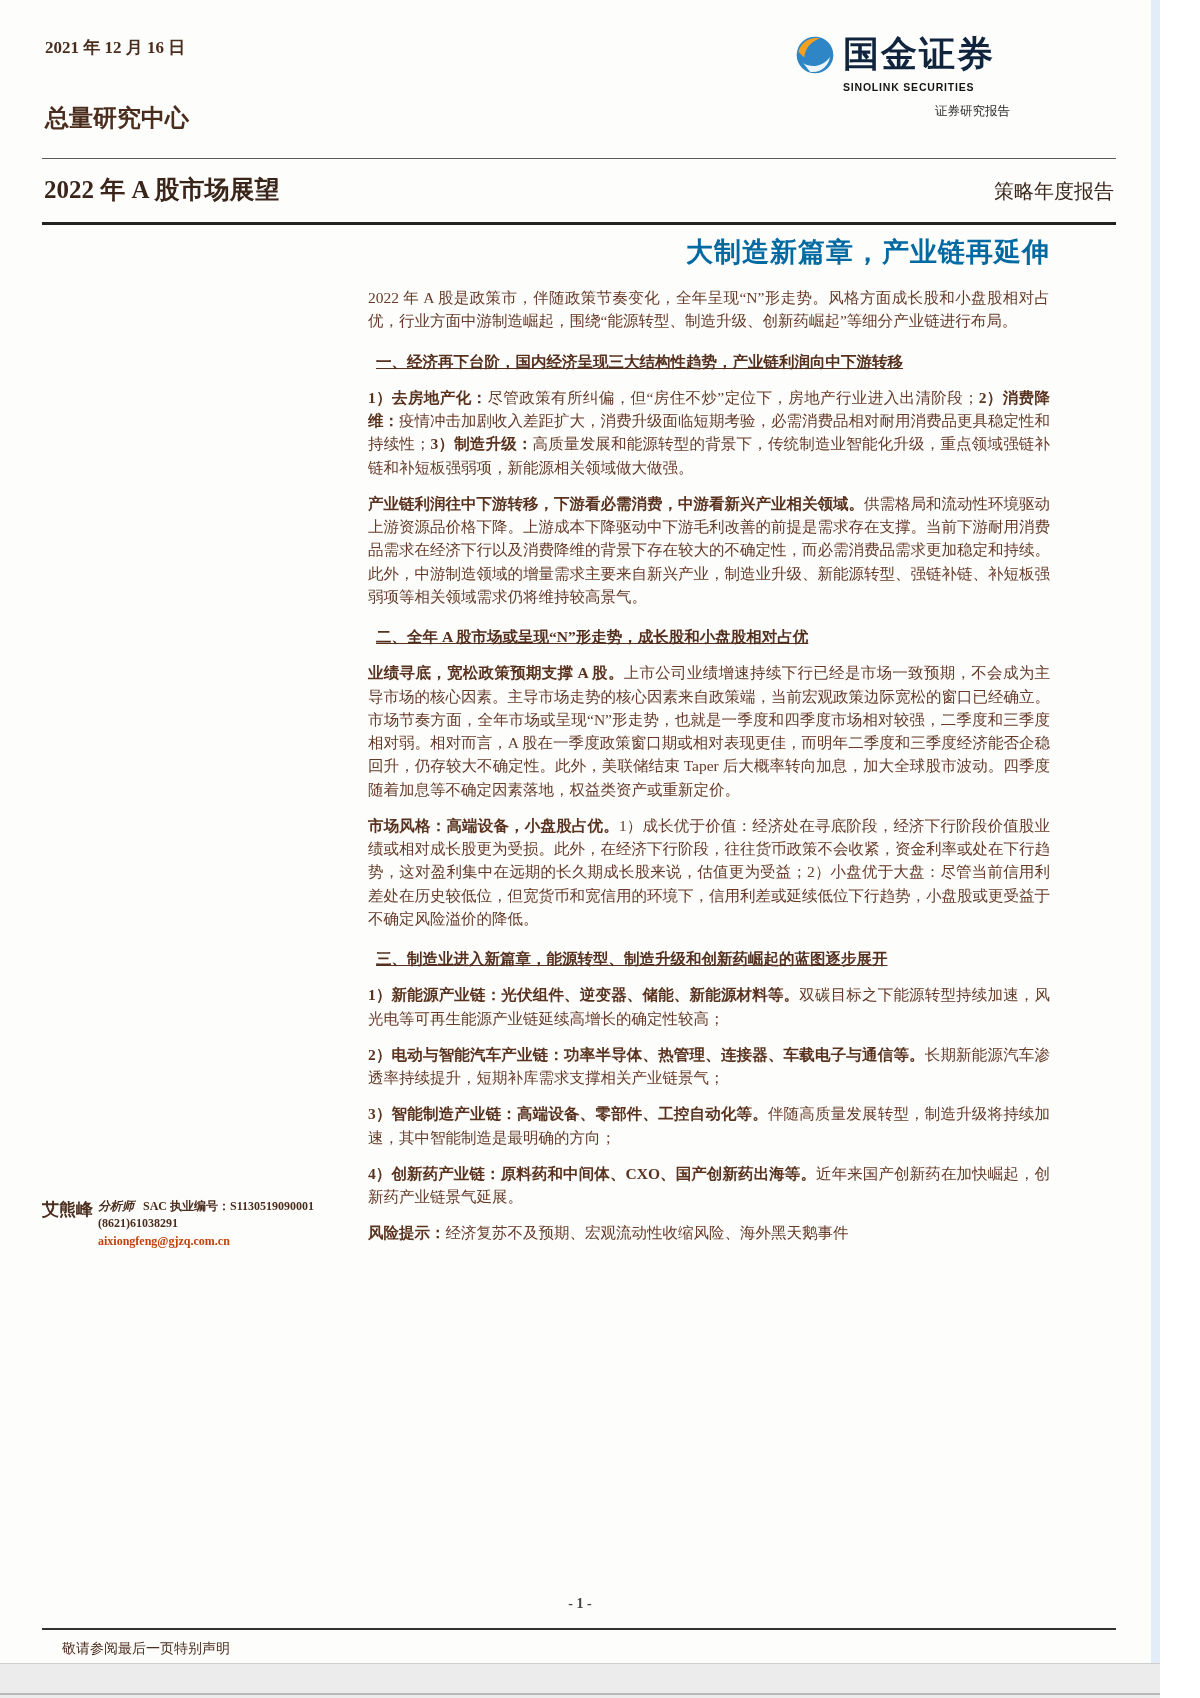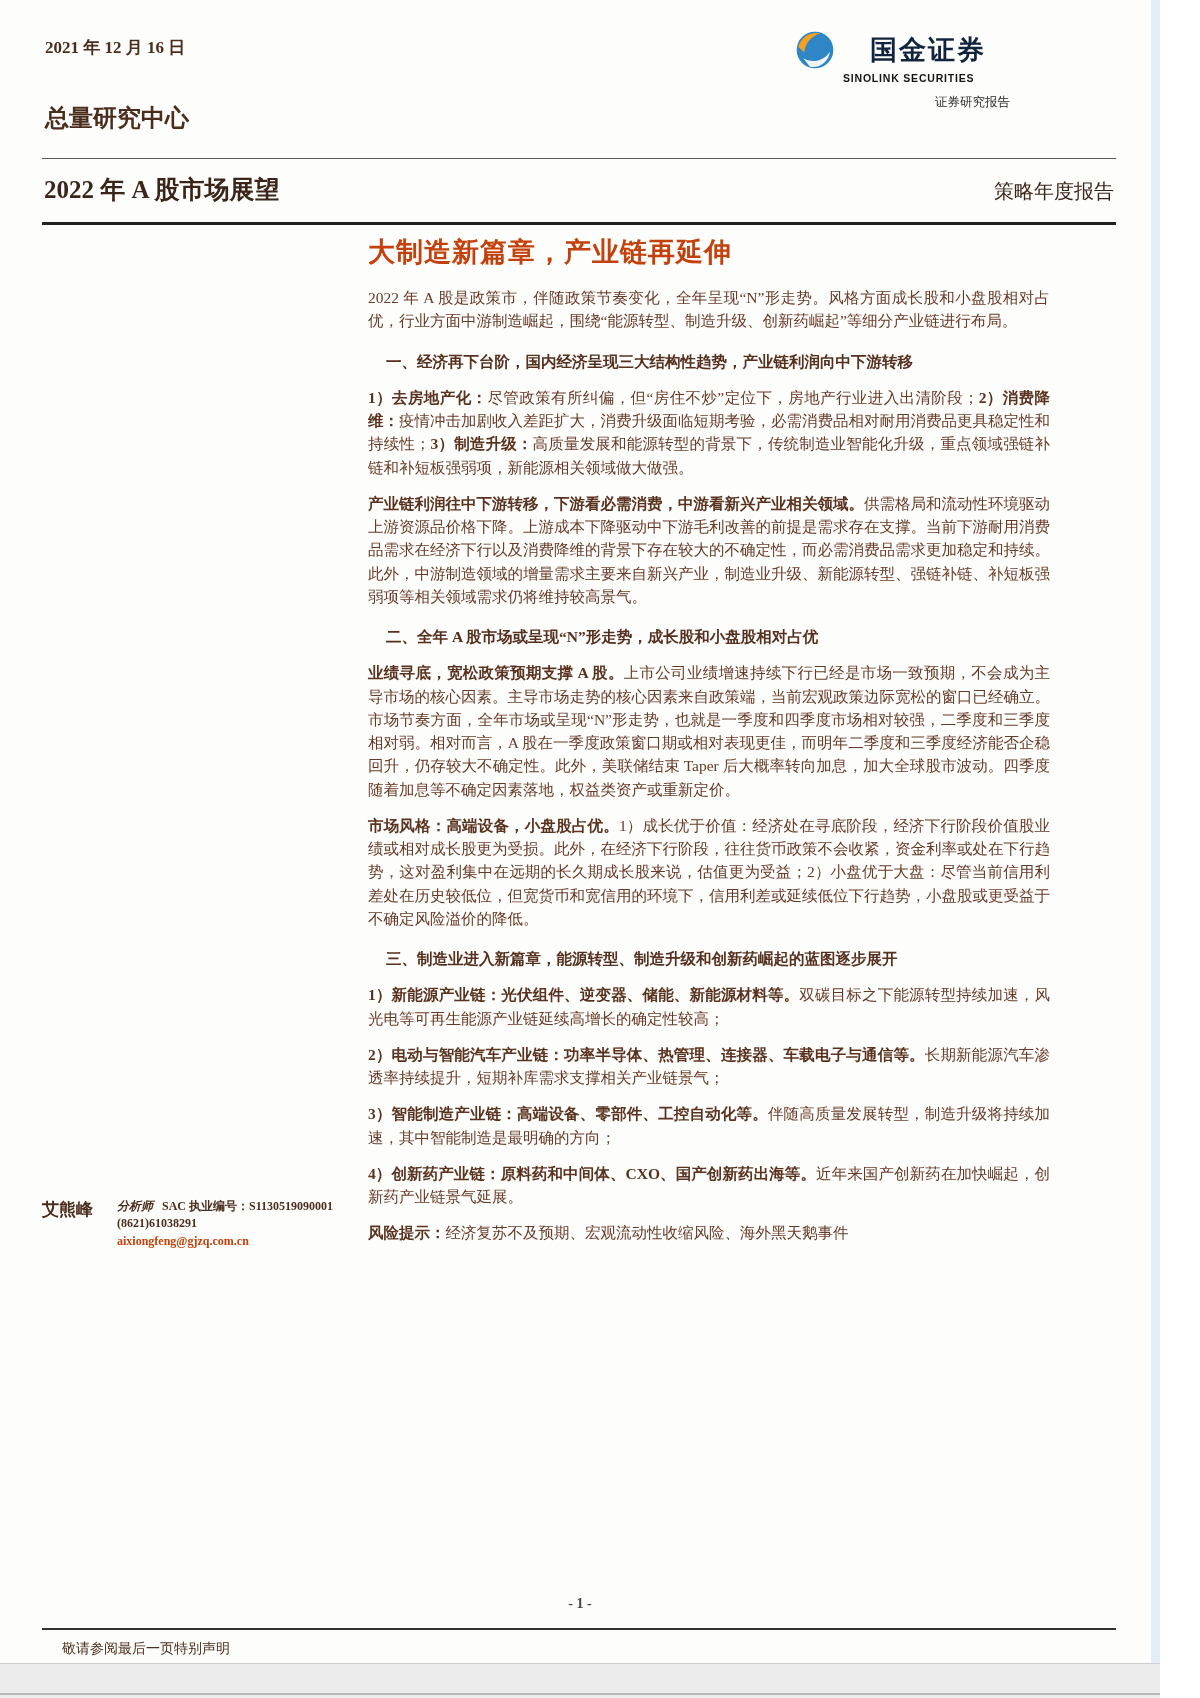--- a/index.html
+++ b/index.html
@@ -16,47 +16,47 @@
   .bottom-band{position:absolute;left:0;right:0;bottom:0;height:34px;background:#ececec;border-top:1px solid #cfcfcf;z-index:1;}
   .bottom-band .bottom-line{position:absolute;left:0;right:0;bottom:3px;height:2px;background:#b9b9b9;}
 
   
   .date{position:absolute;left:45px;top:36px;font-size:17px;font-weight:700;color:#4b2d1e;}
   .center-name{position:absolute;left:45px;top:102px;font-size:24px;font-weight:700;color:#4b2d1e;}
 
   .brand{position:absolute;top:30px;right:150px;width:215px;}
   .logo-row{display:flex;align-items:center;gap:8px;}
   .logo-icon{width:40px;height:40px;flex:0 0 auto;}
-  .logo-cn{font-size:27px;font-weight:700;color:#10243e;letter-spacing:2px;font-family:"Liberation Serif","DejaVu Serif",serif;margin-left:27px;}
+  .logo-cn{font-size:36px;font-weight:700;color:#10243e;letter-spacing:2px;font-family:"Liberation Serif","DejaVu Serif",serif;}
   .logo-en{margin:2px 0 0 48px;font-size:10.5px;font-weight:700;color:#141414;letter-spacing:0.8px;font-family:"Liberation Sans","DejaVu Sans",sans-serif;}
   .logo-tag{margin-top:10px;font-size:12.5px;color:#2a2a2a;text-align:right;}
 
   
   .titlebar{
     position:absolute;left:42px;right:44px;top:158px;
     border-top:1px solid #5a5a5a;border-bottom:3px solid #222222;
     padding:14px 2px 16px 2px;
     display:flex;justify-content:space-between;align-items:baseline;
   }
   .report-title{font-size:25px;font-weight:700;color:#3a251a;}
   .report-type{font-size:20px;font-weight:400;color:#3a251a;}
 
   
   .content{position:absolute;left:368px;width:682px;top:234px;}
   .headline{
-    text-align:left;font-size:27px;font-weight:700;color:#c2410c;
+    text-align:right;font-size:27px;font-weight:700;color:#0369a1;
     letter-spacing:1px;margin:0 0 16px 0;
   }
   .para{margin:0 0 13px 0;font-size:15.5px;line-height:1.5;text-align:justify;color:#663a28;}
-  .sec-h{margin:17px 0 13px 18px;font-size:15.5px;line-height:1.5;font-weight:700;color:#55301f;}
+  .sec-h{margin:17px 0 13px 8px;font-size:15.5px;line-height:1.5;font-weight:700;color:#55301f;text-decoration:underline;}
   .b{font-weight:700;color:#59331f;}
 
   
   .analyst{position:absolute;left:42px;top:1198px;width:315px;font-size:12px;color:#4b2d1e;}
-  .a-row{display:flex;gap:24px;align-items:flex-start;}
+  .a-row{display:flex;gap:5px;align-items:flex-start;}
   .a-name{font-size:17px;font-weight:700;white-space:nowrap;}
   .a-detail{line-height:1.45;}
   .a-role{font-style:italic;font-weight:700;margin-right:6px;}
   .a-sac{font-weight:700;}
   .a-phone{font-weight:700;}
   .a-email{font-weight:700;color:#c2410c;text-decoration:none;display:inline-block;}
 
   
   .pageno{position:absolute;left:0;right:0;top:1596px;text-align:center;font-size:14px;font-weight:700;color:#444;}
   .foot-rule{position:absolute;left:42px;right:44px;top:1628px;border-top:2px solid #333;}

